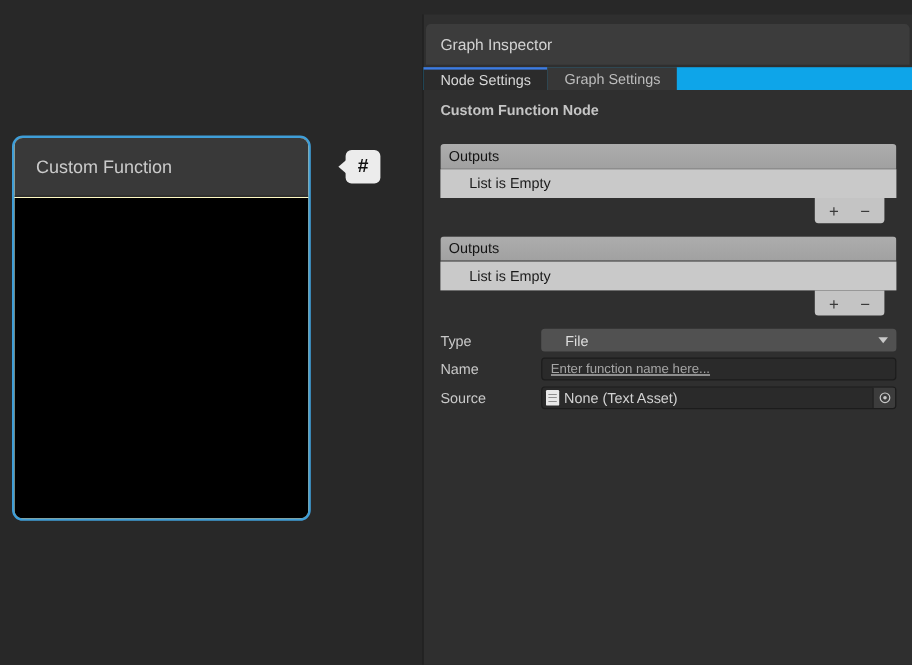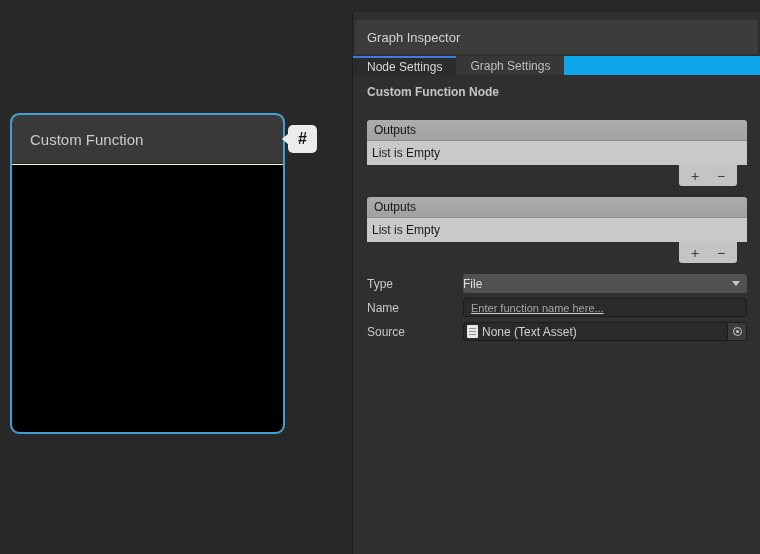--- a/index.html
+++ b/index.html
@@ -2,21 +2,21 @@
 <html><head>
 <meta charset="utf-8">
 <style>
   * { margin:0; padding:0; box-sizing:border-box; font-family:"Liberation Sans", sans-serif; }
   html,body { width:760px; height:554px; overflow:hidden; }
   body { background:#282828; position:relative; font-size:12px; }
 
   
   .canvas { position:absolute; inset:0; }
   .node {
-    position:absolute; left:10px; top:113px; width:275px; height:321px;
+    position:absolute; left:10px; top:113px; width:249px; height:321px;
     border:2px solid #3f9ed8; border-radius:9px; background:#fef9c3;
     overflow:hidden;
   }
   .node-title {
     height:49px; background:#393939; display:flex; align-items:center;
     padding-left:18px; border-bottom:1px solid #232323;
   }
   .node-title span { color:#cbcbcb; font-size:15px; }
   .node-body { position:absolute; top:50px; bottom:0; left:0; right:0; background:#000; }
 
@@ -55,41 +55,41 @@
 
   
   .rlist { margin-top:0; }
   .rlist-header {
     height:21px; background:linear-gradient(#adadad,#a1a1a1);
     border-radius:3px 3px 0 0; color:#141414; line-height:21px; padding-left:7px;
     border-bottom:1px solid #8d8d8d;
   }
   .rlist-body {
     height:24px; background:#c9c9c9; color:#1b1b1b; line-height:24px;
-    padding-left:5px;
+    padding-left:24px;
   }
   .rlist-footer { height:23px; position:relative; }
   .rlist-buttons {
     position:absolute; right:10px; top:0; width:58px; height:21px;
     background:#c4c4c4; border-radius:0 0 3px 3px; display:flex;
     align-items:center; justify-content:space-evenly;
   }
   .rlist-buttons span {
     color:#3a3a3a; font-size:14px; line-height:14px; cursor:default;
     width:20px; text-align:center;
   }
   .list-gap { height:9px; }
 
   
   .form { margin-top:9px; }
-  .form-row { display:flex; align-items:center; height:19px; margin-bottom:5px;gap:12px; }
+  .form-row { display:flex; align-items:center; height:19px; margin-bottom:5px; }
   .form-label { width:84px; color:#c8c8c8; flex:none; }
   .dropdown {
     flex:1; height:19px; background:#515151; border-radius:3px;
-    display:flex; align-items:center; padding:0 0; color:#dedede;
+    display:flex; align-items:center; padding:0 20px; color:#dedede;
     position:relative;
   }
   .dd-arrow {
     position:absolute; right:7px; top:7px; width:0; height:0;
     border-left:4px solid transparent; border-right:4px solid transparent;
     border-top:5px solid #c9c9c9;
   }
   .text-input {
     flex:1; height:19px; background:#2a2a2a; border:1px solid #1c1c1c;
     border-radius:3px; color:#d0d0d0; font-size:11px; padding:0 7px; outline:none;text-decoration:underline;

